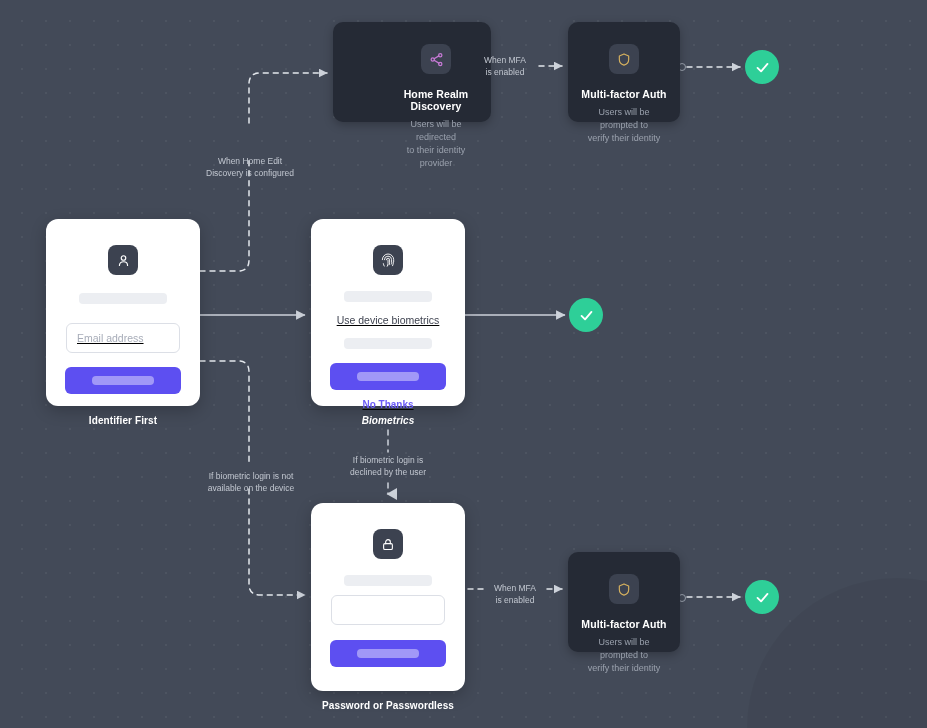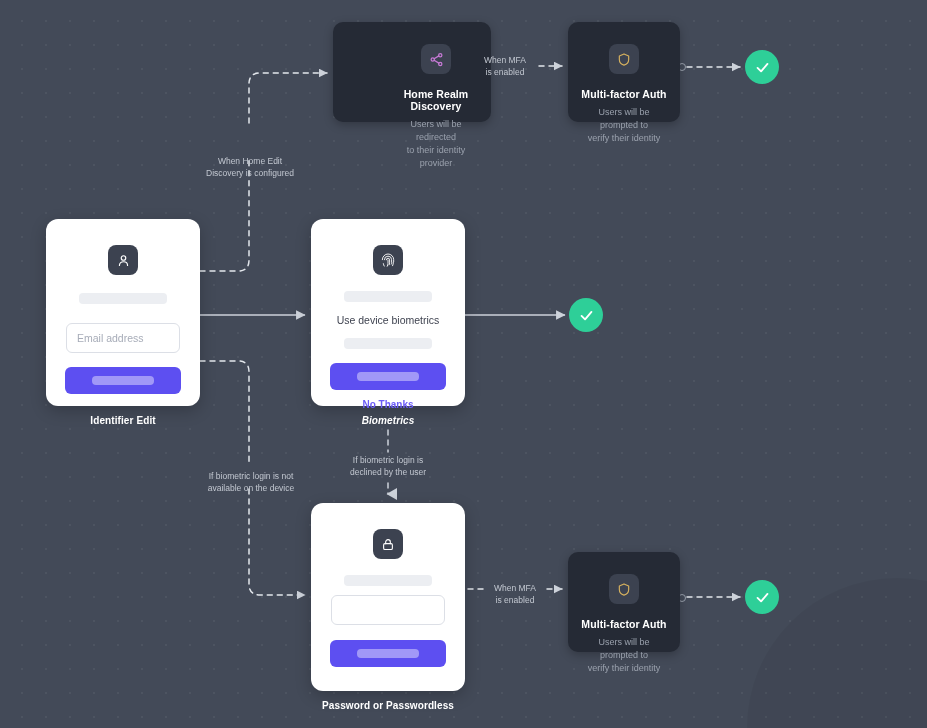--- a/index.html
+++ b/index.html
@@ -50,20 +50,21 @@
   .dark-card .dc-sub{
     color:#9aa1ad;font-size:9px;line-height:13px;padding:0 14px 18px 14px;
   }
 
   
   .login-card{
     position:absolute;
     background:#ffffff;
     border-radius:12px;
     box-shadow:0 5px 16px rgba(0,0,0,0.22);
+    text-decoration:underline;
   }
   .login-card .tile{
     width:30px;height:30px;border-radius:8px;
     background:#3c4250;
     margin:26px auto 0 auto;
     display:flex;align-items:center;justify-content:center;
   }
   .skeleton{
     background:#eceef2;border-radius:4px;height:11px;margin:0 auto;
   }
@@ -214,21 +215,21 @@
       </svg>
     </div>
     <div class="skeleton" style="width:88px;margin-top:18px;"></div>
     <div class="field" style="width:114px;margin-top:19px;">
       <span class="ph">Email address</span>
     </div>
     <div class="primary-btn" style="width:116px;margin-top:14px;">
       <div class="bar"></div>
     </div>
   </div>
-  <div class="card-label" style="left:46px;top:415px;width:154px;">Identifier Edit</div>
+  <div class="card-label" style="left:46px;top:415px;width:154px;">Identifier First</div>
 
   <div class="login-card" style="left:311px;top:219px;width:154px;height:187px;">
     <div class="tile">
       <svg width="16" height="16" viewBox="0 0 24 24" fill="none" stroke="#ffffff" stroke-width="1.35" stroke-linecap="round" stroke-linejoin="round">
         <path d="M3.5 11.5a8.5 8.5 0 0 1 17 0v3"></path>
         <path d="M6.6 11.6a5.4 5.4 0 0 1 10.8 0v4.2a6 6 0 0 1-.5 2.4"></path>
         <path d="M9.6 11.7a2.4 2.4 0 0 1 4.8 0v4.6a7 7 0 0 1-.7 3"></path>
         <path d="M12 12v5.2a9 9 0 0 1-1.1 4.2"></path>
         <path d="M5 17.5a9 9 0 0 0 1.3 3.6"></path>
         <path d="M20 15.6a11 11 0 0 1-1.1 5"></path>

